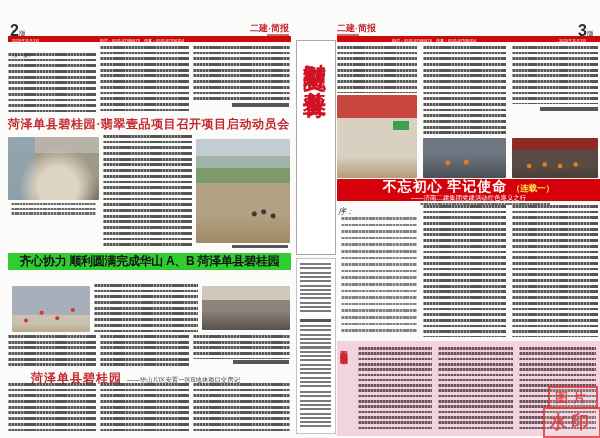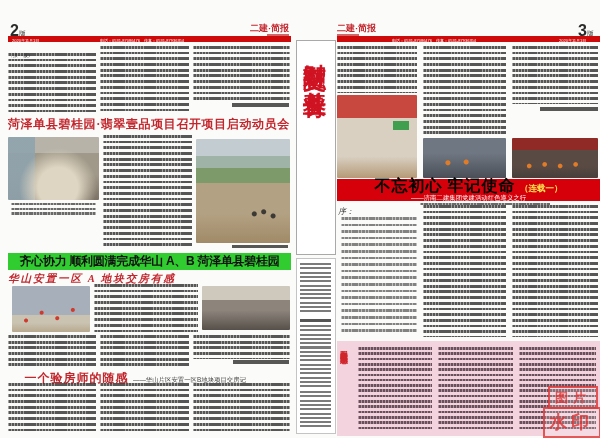--- a/index.html
+++ b/index.html
@@ -76,38 +76,37 @@
   <div class="abs stripe-cap" style="left:11px;top:203px;width:85px;height:14px;"></div>
   <div class="abs stripe" style="left:103px;top:135px;width:89px;height:113px;"></div>
   <div class="abs photo" style="left:196px;top:139px;width:94px;height:104px;background:
       radial-gradient(circle at 62% 72%, rgba(40,40,40,.85) 0 2px, rgba(0,0,0,0) 3px),
       radial-gradient(circle at 72% 70%, rgba(40,40,40,.85) 0 2px, rgba(0,0,0,0) 3px),
       radial-gradient(circle at 82% 74%, rgba(40,40,40,.85) 0 2px, rgba(0,0,0,0) 3px),
       linear-gradient(180deg,#c3cdd1 0 16%,#9fb3a6 16% 28%,#7d9a6b 28% 42%,#b3a183 42% 72%,#a08a67 100%);"></div>
   <div class="abs sig" style="left:232px;top:245px;width:56px;height:3px;"></div>
 
   <div class="abs greenbanner" style="left:8px;top:253px;width:283px;height:17px;">齐心协力 顺利圆满完成华山 A、B 菏泽单县碧桂园</div>
-  <div class="abs headline-red" style="left:8px;top:272px;width:283px;font-size:10.5px;font-style:italic;letter-spacing:2px;">华山安置一区 A 地块交房有感</div>
 
   <div class="abs photo" style="left:12px;top:286px;width:78px;height:46px;background:
       radial-gradient(circle at 18% 75%, #d03a2e 0 1.5px, rgba(0,0,0,0) 2.5px),
       radial-gradient(circle at 38% 58%, #d03a2e 0 1.5px, rgba(0,0,0,0) 2.5px),
       radial-gradient(circle at 58% 70%, #d03a2e 0 1.5px, rgba(0,0,0,0) 2.5px),
       radial-gradient(circle at 78% 52%, #d03a2e 0 1.5px, rgba(0,0,0,0) 2.5px),
       linear-gradient(180deg,#a7b0ba 0 62%,#cac3b2 62% 80%,#b7a98e 100%);"></div>
   <div class="abs stripe" style="left:94px;top:284px;width:104px;height:48px;"></div>
   <div class="abs photo" style="left:202px;top:286px;width:88px;height:44px;background:
       linear-gradient(180deg,#cfc8bd 0 32%,#8d857c 32% 55%,#57504a 100%);"></div>
   <div class="abs stripe" style="left:8px;top:335px;width:88px;height:31px;"></div>
   <div class="abs stripe" style="left:100px;top:335px;width:89px;height:31px;"></div>
   <div class="abs stripe" style="left:193px;top:335px;width:97px;height:24px;"></div>
   <div class="abs sig" style="left:233px;top:360px;width:56px;"></div>
 
   <div class="abs" style="left:8px;top:368px;width:283px;text-align:center;white-space:nowrap;">
-    <span class="headline-red" style="font-size:12px;letter-spacing:1px;">一个验房师的随感</span>
+    <span class="headline-red" style="font-size:12px;letter-spacing:1px;">菏泽单县碧桂园</span>
     <span style="display:inline-block;font-size:8px;color:#444;transform:scale(.8);transform-origin:left center;">——华山片区安置一区B地块项目交房记</span>
   </div>
 
   <div class="abs stripe" style="left:8px;top:383px;width:88px;height:51px;"></div>
   <div class="abs stripe" style="left:100px;top:383px;width:89px;height:51px;"></div>
   <div class="abs stripe" style="left:193px;top:383px;width:97px;height:51px;"></div>
 
   <div class="abs vbanner" style="left:296px;top:40px;width:38px;height:213px;">
     <div class="vtext abs" style="left:6px;top:4px;font-size:23px;letter-spacing:1px;">财智交融　基业长青</div>
   </div>
@@ -145,21 +144,21 @@
       linear-gradient(180deg,#6f7782 0 38%,#4a4f57 100%);"></div>
   <div class="abs photo" style="left:512px;top:138px;width:86px;height:40px;background:
       radial-gradient(circle at 20% 70%, #e07b28 0 1.8px, rgba(0,0,0,0) 2.8px),
       radial-gradient(circle at 38% 66%, #e07b28 0 1.8px, rgba(0,0,0,0) 2.8px),
       radial-gradient(circle at 56% 70%, #e07b28 0 1.8px, rgba(0,0,0,0) 2.8px),
       radial-gradient(circle at 74% 66%, #e07b28 0 1.8px, rgba(0,0,0,0) 2.8px),
       linear-gradient(180deg,#8f2a26 0 30%,#5a4a44 30% 70%,#473f3a 100%);"></div>
 
   <div class="abs redbanner" style="left:337px;top:179px;width:263px;height:22px;">
     <div style="line-height:13px;white-space:nowrap;">
-      <span style="color:#000000;font-weight:bold;font-size:16px;letter-spacing:1px;font-family:'Liberation Serif',serif;">不忘初心 牢记使命</span>
+      <span style="color:#ffffff;font-weight:bold;font-size:14px;letter-spacing:1px;font-family:'Liberation Serif',serif;">不忘初心 牢记使命</span>
       <span style="color:#ffe34d;font-weight:bold;font-size:8.5px;">（连载一）</span>
     </div>
     <div style="font-size:8px;line-height:8px;transform:scale(.8);transform-origin:center top;">——济南二建集团党建活动红色遵义之行</div>
   </div>
 
   <div class="abs stripe-cap" style="left:420px;top:203px;width:130px;height:4px;"></div>
   <div class="abs" style="left:338px;top:206px;font-size:8px;color:#333;font-family:'Liberation Serif',serif;font-style:italic;">序：</div>
   <div class="abs stripe-lite" style="left:341px;top:217px;width:76px;height:119px;"></div>
   <div class="abs stripe" style="left:423px;top:205px;width:83px;height:132px;"></div>
   <div class="abs stripe" style="left:512px;top:205px;width:86px;height:132px;"></div>

